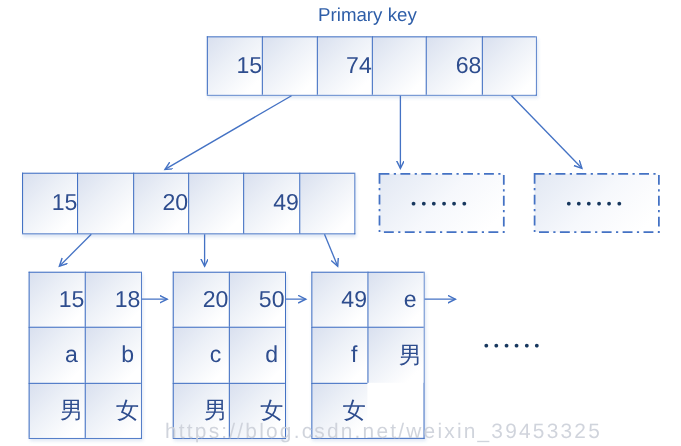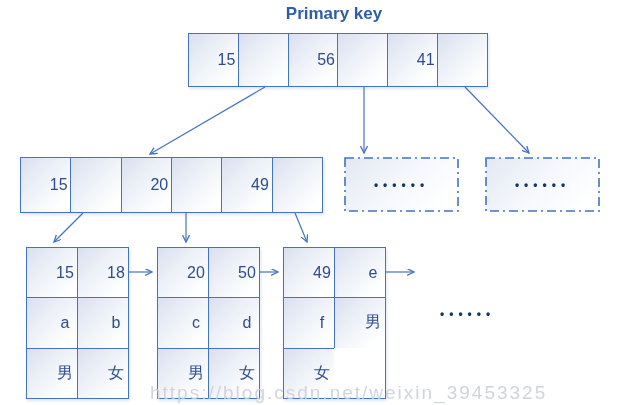--- a/index.html
+++ b/index.html
@@ -7,36 +7,36 @@
     position:relative;
     width:619px;height:405px;
     background:#ffffff;
     overflow:hidden;
     font-family:"Liberation Sans", sans-serif;
   }
   .title{
     position:absolute;
     left:234px;top:4px;width:200px;
     text-align:center;
-    font-size:17px;font-weight:700;
+    font-size:17px;font-weight:400;
     color:#2E5EA8;
   }
   .node{
     position:absolute;
     display:grid;
     border-right:1.5px solid #4472C4;
     border-bottom:1.5px solid #4472C4;
     box-shadow:1px 2px 3px rgba(68,114,196,0.18);
   }
   .cell{
     border-left:1.5px solid #4472C4;
     border-top:1.5px solid #4472C4;
     background:linear-gradient(135deg,#d9e0ef 0%,#ecf0f7 40%,#ffffff 85%);
     display:flex;align-items:center;justify-content:center;
-    font-size:16px;
+    font-size:21px;
     color:#2E4D8E;
     padding-left:26px;
   }
   .root-node{left:188px;top:33px;width:299px;height:53px;grid-template-columns:repeat(6,1fr);}
   .internal-node{left:20px;top:157px;width:302px;height:55px;grid-template-columns:repeat(6,1fr);}
   .leaf{width:102px;height:151px;grid-template-columns:repeat(2,1fr);grid-template-rows:repeat(3,1fr);}
   .leaf1{left:26px;top:247px;}
   .leaf2{left:157px;top:247px;}
   .leaf3{left:283px;top:247px;}
   .dashed-box{
@@ -73,23 +73,23 @@
 </head>
 <body>
 
 <div class="stage">
 
   <div class="title">Primary key</div>
 
   <div class="node root-node">
     <div class="cell">15</div>
     <div class="cell"></div>
-    <div class="cell">56</div>
+    <div class="cell">74</div>
     <div class="cell"></div>
-    <div class="cell">41</div>
+    <div class="cell">68</div>
     <div class="cell"></div>
   </div>
 
   <div class="node internal-node">
     <div class="cell">15</div>
     <div class="cell"></div>
     <div class="cell">20</div>
     <div class="cell"></div>
     <div class="cell">49</div>
     <div class="cell"></div>

